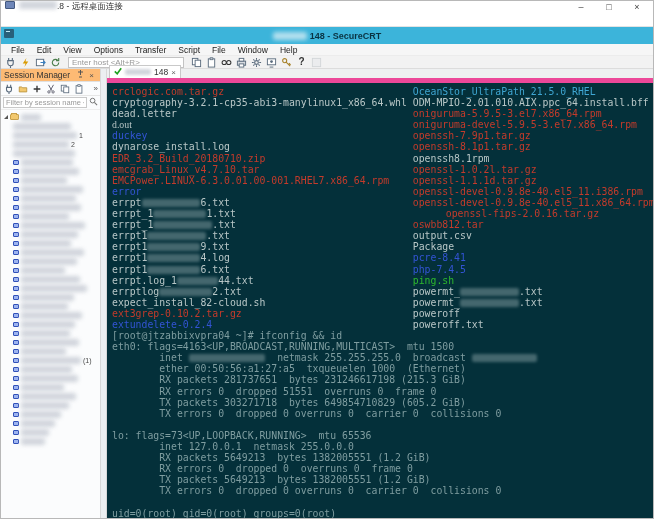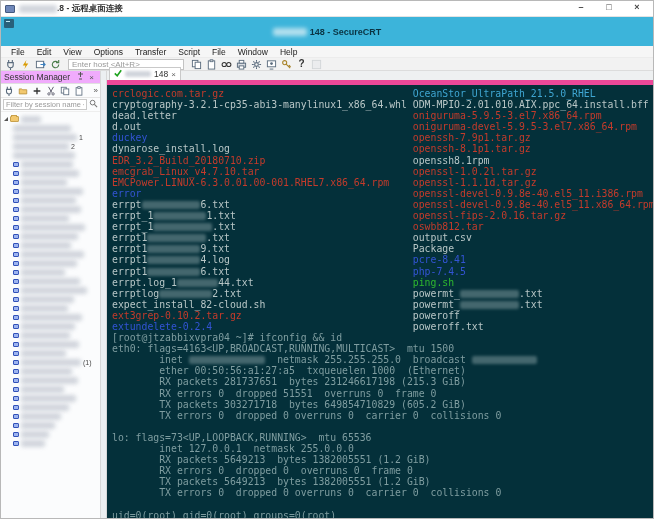--- a/index.html
+++ b/index.html
@@ -1,26 +1,26 @@
 <!DOCTYPE html>
 <html><head>
 <meta charset="utf-8">
 <style>
   html,body{margin:0;padding:0;background:#9aa0a6;}
   *{box-sizing:border-box;}
   .screen{position:relative;width:654px;height:519px;background:#fff;overflow:hidden;
           font-family:"Liberation Sans","DejaVu Sans",sans-serif;border:1px solid #b8b8b8;}
   
-  .rdp-bar{height:16px;background:#ffffff;border-bottom:1px solid #e3e3e3;display:flex;align-items:center;
-           font-size:8.5px;color:#333;padding:0 2px;font-weight:bold;}
+  .rdp-bar{height:26px;background:#ffffff;border-bottom:1px solid #e3e3e3;display:flex;
+           font-size:8.5px;color:#333;padding:0 2px;}
   .rdp-ico{width:10px;height:8px;background:#6f87b9;border:1px solid #44597f;border-radius:1px;margin:0 4px 0 2px;}
   .winctl{margin-left:auto;display:flex;height:100%;}
   .winctl span{width:28px;text-align:center;font-size:9px;line-height:13px;color:#444;cursor:default;}
   
-  .crt-bar{height:29px;background:#3cb4da;display:flex;align-items:center;justify-content:center;
+  .crt-bar{height:17px;background:#3cb4da;display:flex;align-items:center;justify-content:center;
            position:relative;font-size:9px;color:#0a3342;font-weight:bold;}
   .crt-ico{position:absolute;left:3px;top:2px;width:10px;height:9px;background:#28607a;border-radius:1px;}
   .crt-ico::after{content:"";position:absolute;left:2px;top:2px;width:4px;height:1px;background:#bfe9f5;}
   
   .menubar{height:12px;background:#f6f6f6;display:flex;align-items:center;font-size:8.5px;color:#222;
            border-bottom:1px solid #ececec;padding-left:4px;}
   .mitem{padding:0 6px;cursor:default;}
   
   .toolbar{height:13px;background:#f2f2f2;border-bottom:1px solid #dcdcdc;display:flex;align-items:center;
            padding-left:3px;gap:2px;}
@@ -28,21 +28,21 @@
   .tbtn svg{display:block;}
   .tbtn.disabled{opacity:.35;}
   .hostbox{width:116px;height:11px;border:1px solid #c3c3c3;background:#fff;font-size:8px;color:#888;
            padding:0 3px;margin:0 4px;font-family:"Liberation Sans",sans-serif;}
   .hostbox::placeholder{color:#999;}
   .qmark{font-size:10px;font-weight:bold;color:#333;line-height:12px;}
   
   .body{display:flex;height:calc(519px - 13px - 13px - 12px - 13px);}
   
   .sidebar{width:100px;background:#fbfcfd;border-right:1px solid #d8d8d8;display:flex;flex-direction:column;font-size:8.5px;}
-  .sm-head{height:13px;display:flex;align-items:center;padding:0 3px;color:#333;background:#f0abfc;border-bottom:1px solid #e0e0e0;}
+  .sm-head{height:13px;display:flex;align-items:center;padding:0 3px;color:#333;background:#fdba74;border-bottom:1px solid #e0e0e0;}
   .sm-head .ttl{flex:1;}
   .sm-head .hbtn{width:11px;text-align:center;color:#555;cursor:default;font-size:8px;}
   .sm-tools{height:14px;display:flex;align-items:center;gap:2px;padding:0 2px;border-bottom:1px solid #e6e6e6;}
   .sm-tools .tbtn{width:12px;}
   .sm-ovf{margin-left:auto;font-size:8px;color:#555;}
   .filterrow{height:14px;display:flex;align-items:center;padding:1px 2px;border-bottom:1px solid #eee;}
   .filterbox{flex:1;height:11px;border:1px solid #c9c9c9;background:#fff;font-size:7.5px;color:#888;padding:0 2px;
              font-family:"Liberation Sans",sans-serif;min-width:0;}
   .filterbox::placeholder{color:#9a9a9a;}
   .tree{flex:1;overflow:hidden;padding:2px 0 0 2px;}
@@ -406,29 +406,29 @@
           </span>
           <span class="blob" style="width:26px;"></span>
           <span>148</span>
           <span class="tabclose">×</span>
         </div>
       </div>
       <div class="terminal">
           <div class="tline"><span class="lcol"><span style="color: rgb(196, 59, 43);">crclogic.com.tar.gz</span></span><span style="color: rgb(63, 166, 210);">OceanStor_UltraPath_21.5.0_RHEL</span></div>
           <div class="tline"><span class="lcol"><span style="color: rgb(185, 199, 199);">cryptography-3.2.1-cp35-abi3-manylinux1_x86_64.whl</span></span><span style="color: rgb(185, 199, 199);">ODM-MPIO-2.01.010.AIX.ppc_64.install.bff</span></div>
           <div class="tline"><span class="lcol"><span style="color: rgb(185, 199, 199);">dead.letter</span></span><span style="color: rgb(196, 59, 43);">oniguruma-5.9.5-3.el7.x86_64.rpm</span></div>
-          <div class="tline"><span class="lcol"><span style="color: rgb(185, 199, 199);">d.out</span></span><span style="color: rgb(196, 59, 43);">oniguruma-devel-5.9.5-3.el7.x86_64.rpm</span></div>
+          <div class="tline"><span class="lcol"><span style="color: rgb(185, 199, 199); font-family: Liberation Serif, serif;">d.out</span></span><span style="color: rgb(196, 59, 43);">oniguruma-devel-5.9.5-3.el7.x86_64.rpm</span></div>
           <div class="tline"><span class="lcol"><span style="color: rgb(51, 84, 212);">duckey</span></span><span style="color: rgb(196, 59, 43);">openssh-7.9p1.tar.gz</span></div>
           <div class="tline"><span class="lcol"><span style="color: rgb(185, 199, 199);">dynarose_install.log</span></span><span style="color: rgb(196, 59, 43);">openssh-8.1p1.tar.gz</span></div>
           <div class="tline"><span class="lcol"><span style="color: rgb(196, 59, 43);">EDR_3.2_Build_20180710.zip</span></span><span style="color: rgb(185, 199, 199);">openssh8.1rpm</span></div>
           <div class="tline"><span class="lcol"><span style="color: rgb(196, 59, 43);">emcgrab_Linux_v4.7.10.tar</span></span><span style="color: rgb(196, 59, 43);">openssl-1.0.2l.tar.gz</span></div>
           <div class="tline"><span class="lcol"><span style="color: rgb(196, 59, 43); margin-top: 48px;">EMCPower.LINUX-6.3.0.01.00-001.RHEL7.x86_64.rpm</span></span><span style="color: rgb(196, 59, 43);">openssl-1.1.1d.tar.gz</span></div>
           <div class="tline"><span class="lcol"><span style="color: rgb(51, 84, 212);">error</span></span><span style="color: rgb(196, 59, 43);">openssl-devel-0.9.8e-40.el5_11.i386.rpm</span></div>
           <div class="tline"><span class="lcol"><span style="color: rgb(185, 199, 199);">errpt</span><span class="redact" style="width: 10ch;"></span><span style="color: rgb(185, 199, 199);">6.txt</span></span><span style="color: rgb(196, 59, 43);">openssl-devel-0.9.8e-40.el5_11.x86_64.rpm</span></div>
-          <div class="tline"><span class="lcol"><span style="color: rgb(185, 199, 199);">errpt_1</span><span class="redact" style="width: 9ch;"></span><span style="color: rgb(185, 199, 199);">1.txt</span></span><span style="color: rgb(196, 59, 43);">openssl-fips-2.0.16.tar.gz</span></div>
+          <div class="tline"><span class="lcol"><span style="color: rgb(185, 199, 199);">errpt_1</span><span class="redact" style="width: 9ch;"></span><span style="color: rgb(185, 199, 199);">1.txt</span></span><span style="color: rgb(196, 59, 43); margin-left: 33px;">openssl-fips-2.0.16.tar.gz</span></div>
           <div class="tline"><span class="lcol"><span style="color: rgb(185, 199, 199);">errpt_1</span><span class="redact" style="width: 10ch;"></span><span style="color: rgb(185, 199, 199);">.txt</span></span><span style="color: rgb(196, 59, 43);">oswbb812.tar</span></div>
           <div class="tline"><span class="lcol"><span style="color: rgb(185, 199, 199);">errpt1</span><span class="redact" style="width: 10ch;"></span><span style="color: rgb(185, 199, 199);">.txt</span></span><span style="color: rgb(185, 199, 199);">output.csv</span></div>
           <div class="tline"><span class="lcol"><span style="color: rgb(185, 199, 199);">errpt1</span><span class="redact" style="width: 9ch;"></span><span style="color: rgb(185, 199, 199);">9.txt</span></span><span style="color: rgb(185, 199, 199);">Package</span></div>
           <div class="tline"><span class="lcol"><span style="color: rgb(185, 199, 199);">errpt1</span><span class="redact" style="width: 9ch;"></span><span style="color: rgb(185, 199, 199);">4.log</span></span><span style="color: rgb(51, 84, 212);">pcre-8.41</span></div>
           <div class="tline"><span class="lcol"><span style="color: rgb(185, 199, 199);">errpt1</span><span class="redact" style="width: 9ch;"></span><span style="color: rgb(185, 199, 199);">6.txt</span></span><span style="color: rgb(51, 84, 212);">php-7.4.5</span></div>
           <div class="tline"><span class="lcol"><span style="color: rgb(185, 199, 199);">errpt.log_1</span><span class="redact" style="width: 7ch;"></span><span style="color: rgb(185, 199, 199);">44.txt</span></span><span style="color: rgb(46, 184, 46);">ping.sh</span></div>
           <div class="tline"><span class="lcol"><span style="color: rgb(185, 199, 199);">errptlog</span><span class="redact" style="width: 9ch;"></span><span style="color: rgb(185, 199, 199);">2.txt</span></span><span style="color: rgb(185, 199, 199);">powermt_</span><span class="redact" style="width: 10ch;"></span><span style="color: rgb(185, 199, 199);">.txt</span></div>
           <div class="tline"><span class="lcol"><span style="color: rgb(185, 199, 199);">expect_install_82-cloud.sh</span></span><span style="color: rgb(185, 199, 199);">powermt_</span><span class="redact" style="width: 10ch;"></span><span style="color: rgb(185, 199, 199);">.txt</span></div>
           <div class="tline"><span class="lcol"><span style="color: rgb(196, 59, 43);">ext3grep-0.10.2.tar.gz</span></span><span style="color: rgb(185, 199, 199);">poweroff</span></div>
           <div class="tline"><span class="lcol"><span style="color: rgb(51, 84, 212);">extundelete-0.2.4</span></span><span style="color: rgb(185, 199, 199);">poweroff.txt</span></div>

